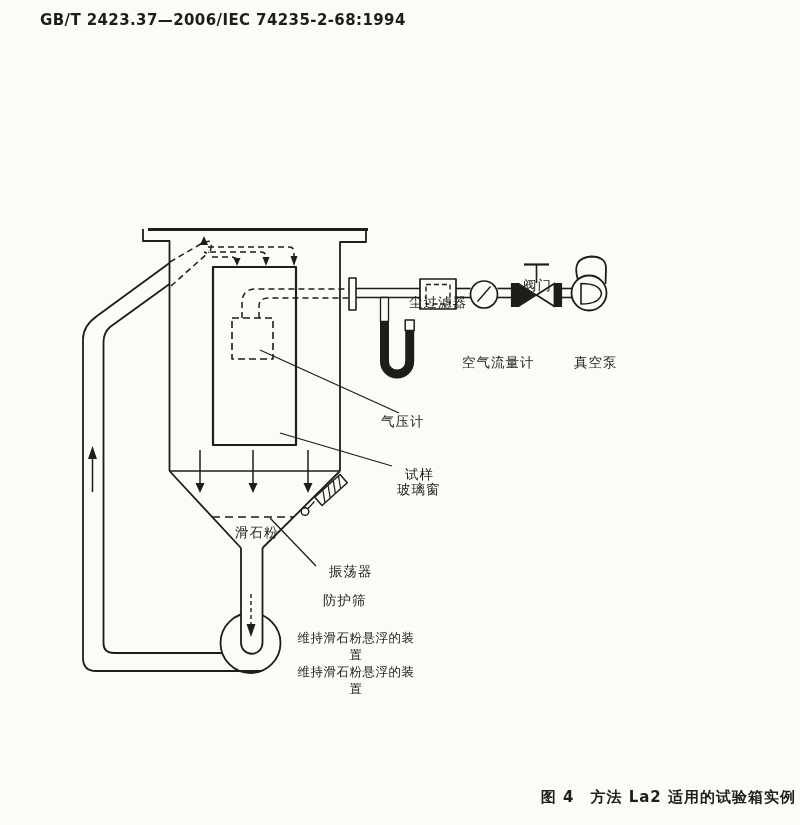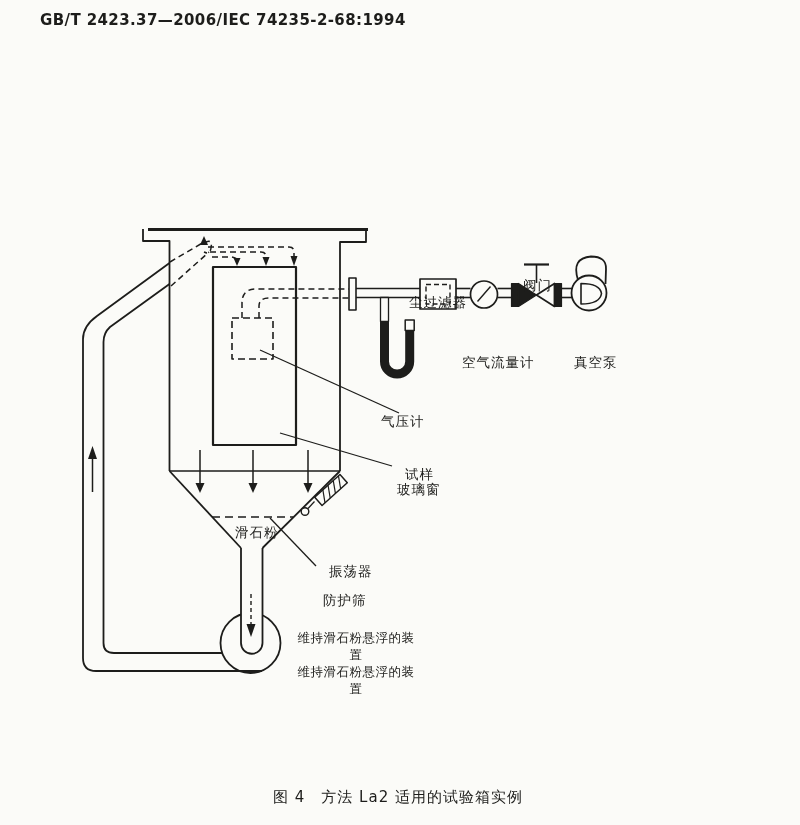--- a/index.html
+++ b/index.html
@@ -18,22 +18,22 @@
   }
   .hdr{
     position:absolute;left:40px;top:11px;
     font-size:15px;font-weight:bold;letter-spacing:.4px;white-space:nowrap;
   }
   .note{
     position:absolute;left:292px;top:629px;width:128px;
     font-size:12.5px;line-height:17px;text-align:center;letter-spacing:.5px;
   }
   .caption{
-    position:absolute;left:0;top:788px;width:796px;text-align:center;
-    font-size:15px;font-weight:normal;letter-spacing:1px;white-space:nowrap;
+    position:absolute;left:0;top:788px;width:796px;text-align:right;
+    font-size:15px;font-weight:bold;letter-spacing:1px;white-space:nowrap;
   }
   .caption .gap{display:inline-block;width:16px;}
 </style>
 </head>
 <body>
 
 <div class="page">
 
   <div class="hdr">GB/T 2423.37—2006/IEC 74235-2-68:1994</div>
 

